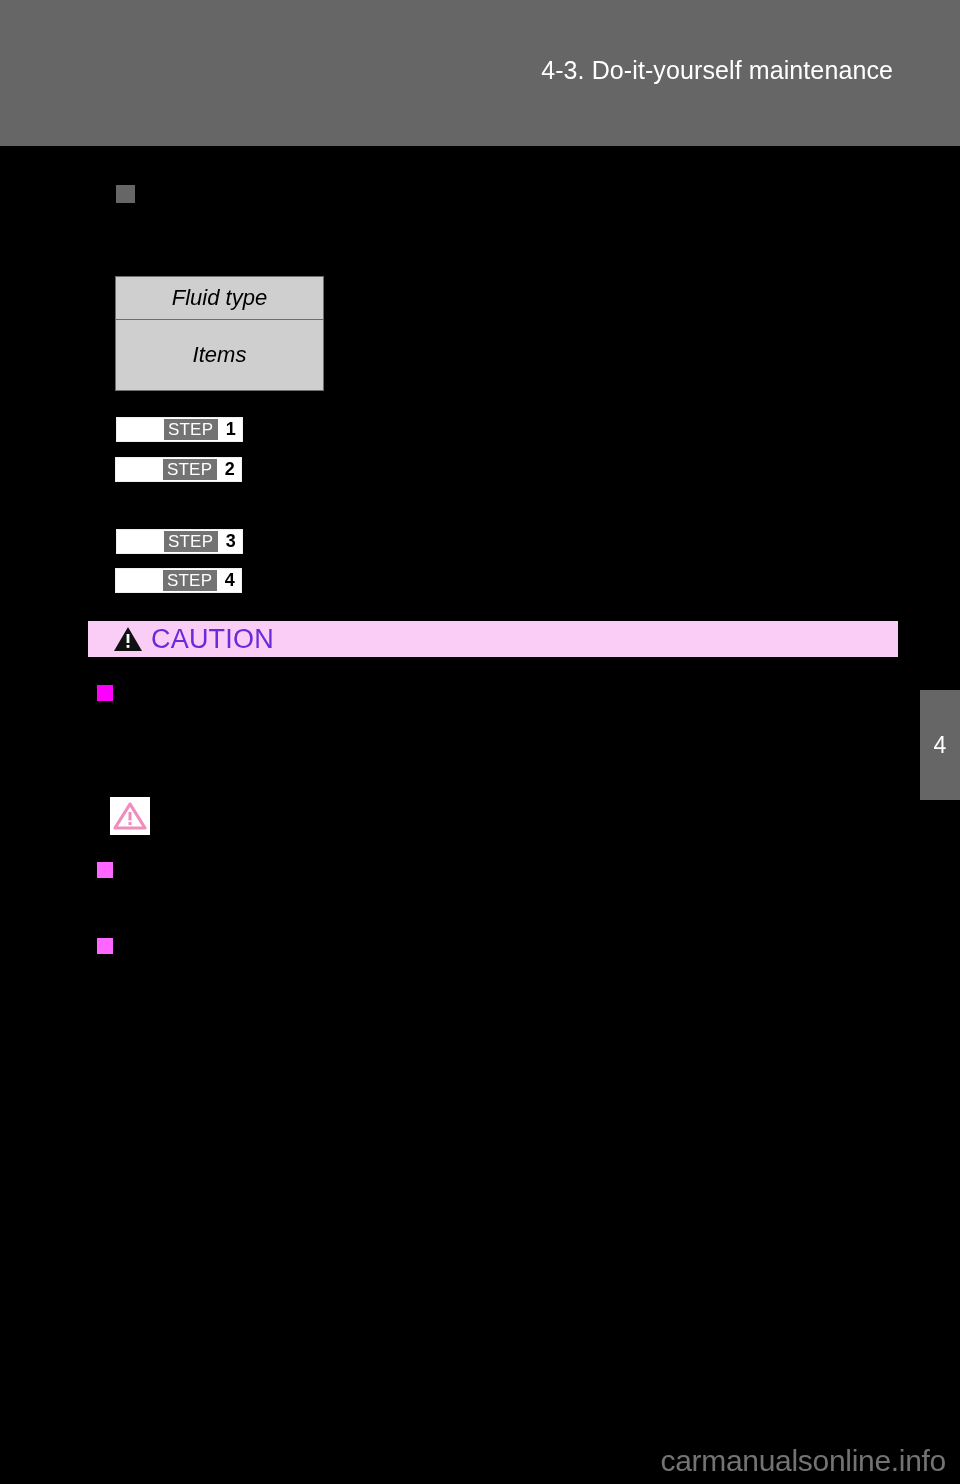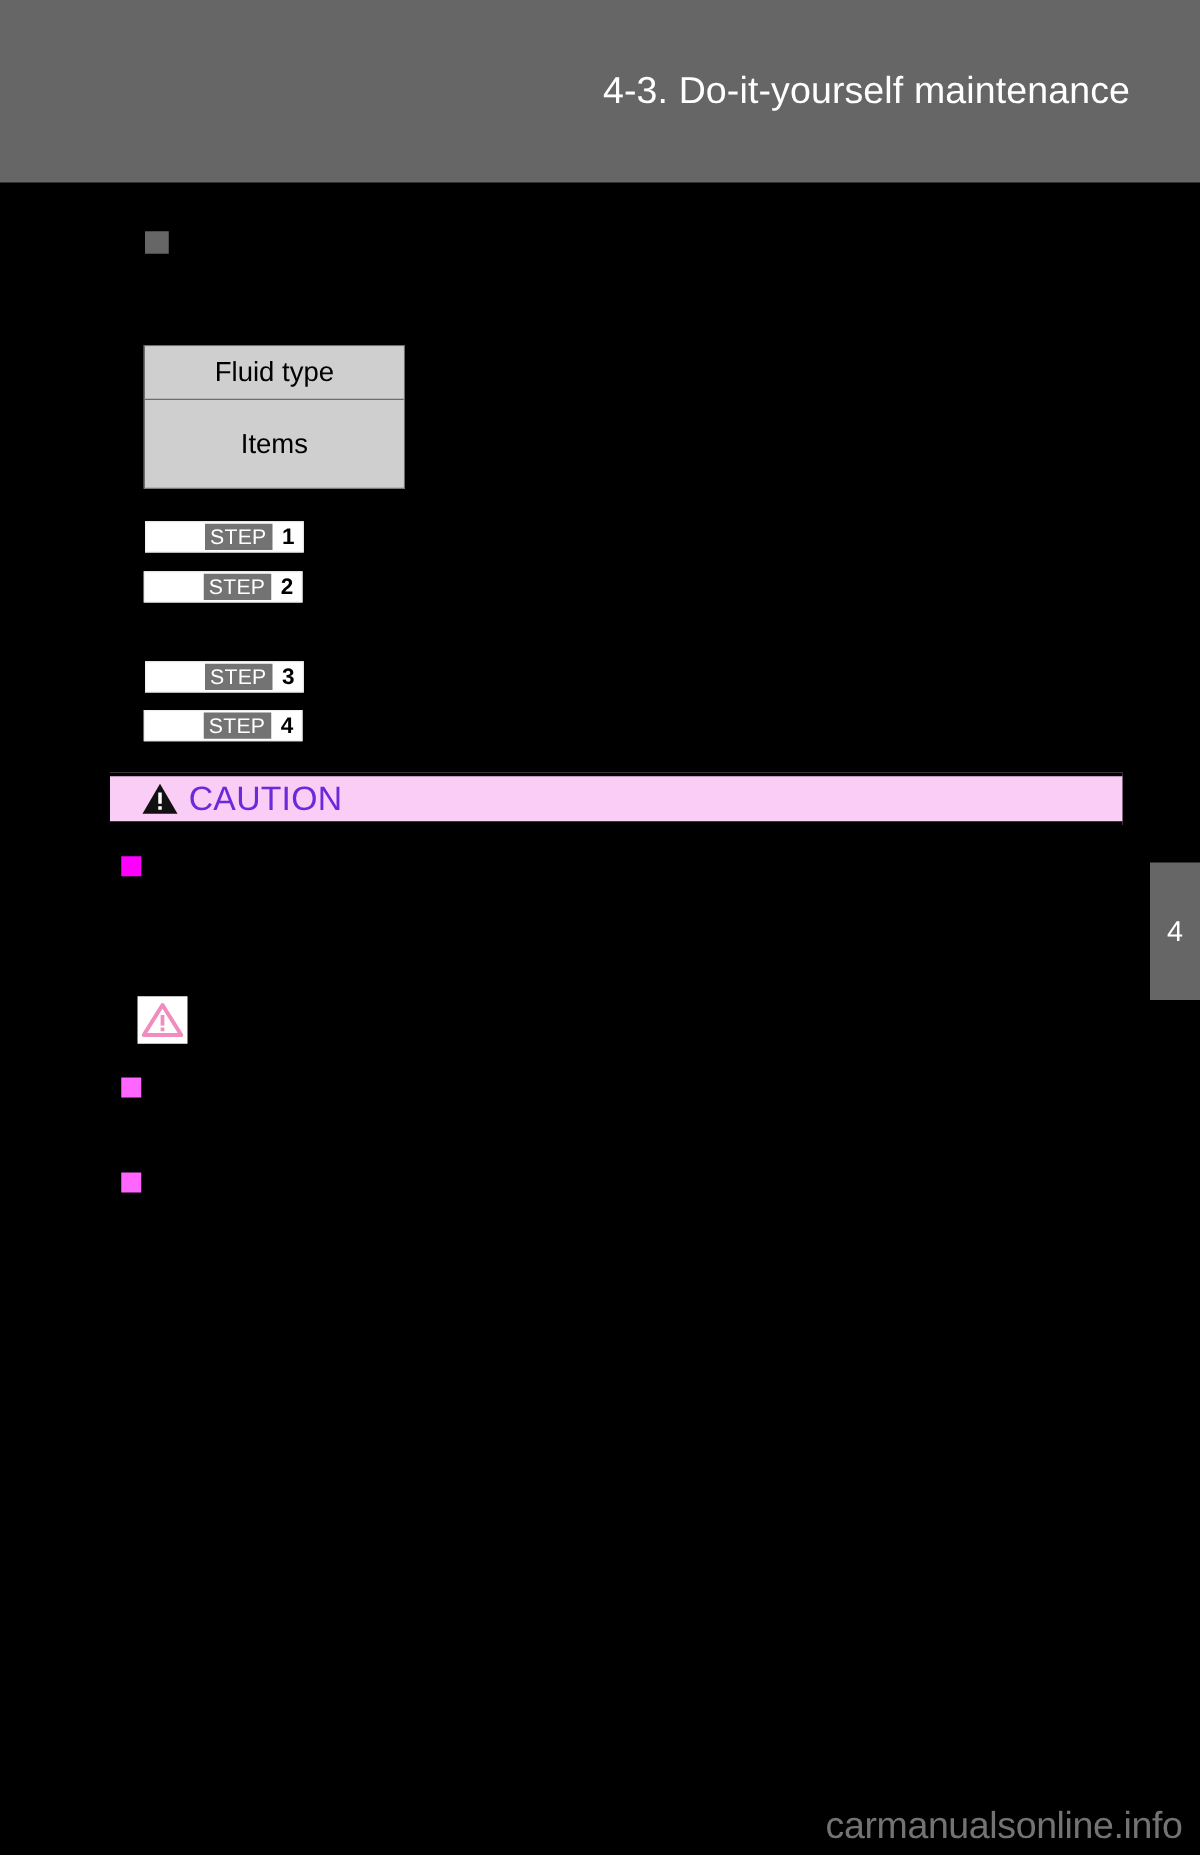--- a/index.html
+++ b/index.html
@@ -20,23 +20,23 @@
   .header-band {
     position: absolute;
     left: 0;
     top: 0;
     width: 960px;
     height: 146px;
     background: #666666;
   }
   .header-title {
     position: absolute;
-    right: 56px;
+    right: 67px;
     top: 56px;
-    font-size: 30px;
+    font-size: 25px;
     color: #ffffff;
     white-space: nowrap;
     letter-spacing: 0.1px;
   }
 
   
   .section-bullet {
     position: absolute;
     left: 116px;
     top: 185px;
@@ -56,20 +56,21 @@
     background: #cfcfcf;
   }
   .data-table .cell {
     display: flex;
     align-items: center;
     justify-content: center;
     color: #000000;
     font-size: 22px;
     box-sizing: border-box;
     background: #cfcfcf;
+    font-style: italic;
   }
   .data-table .cell.row-head {
     height: 43px;
     border-bottom: 1px solid #6d6d6d;
   }
   .data-table .cell.row-body {
     height: 70px;
   }
 
   

